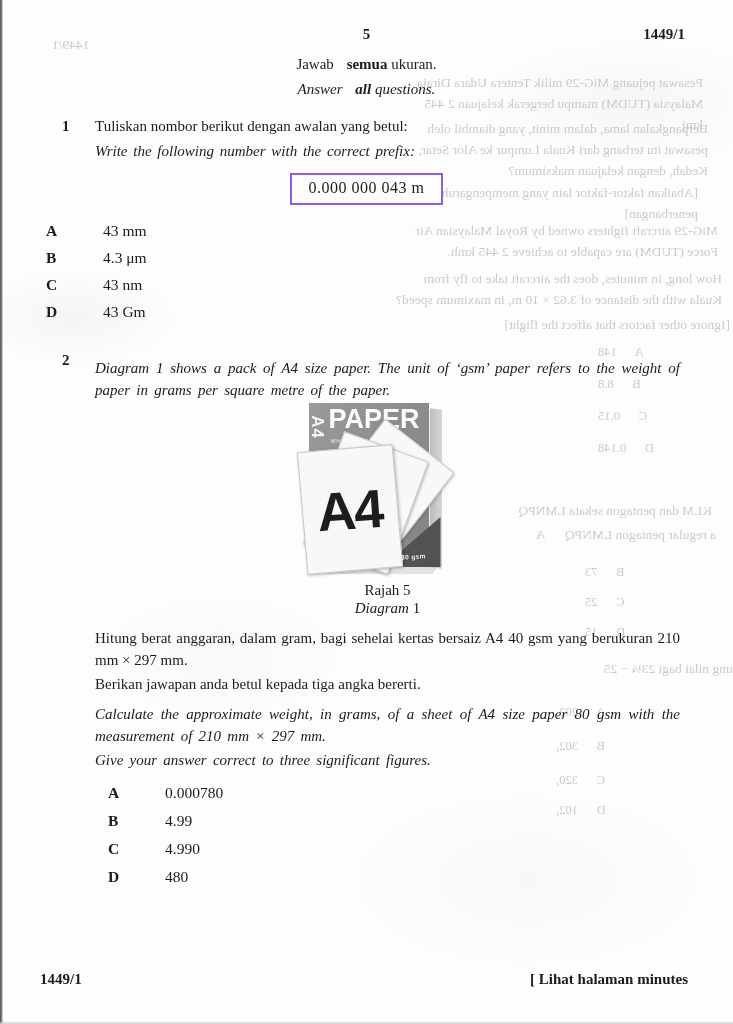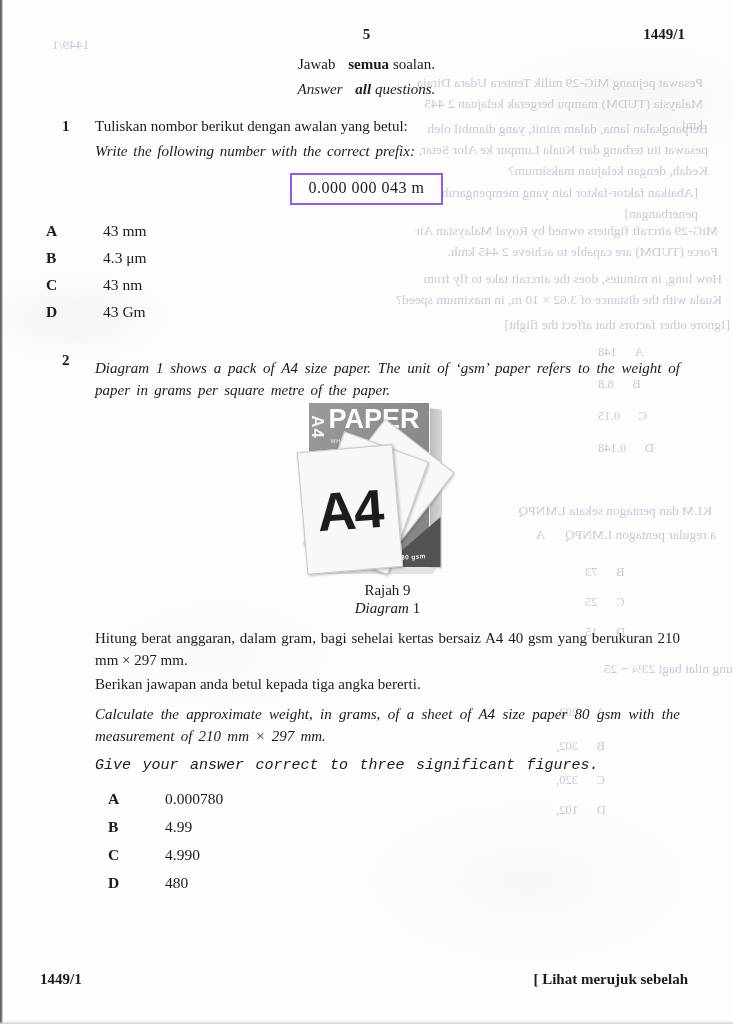--- a/index.html
+++ b/index.html
@@ -84,21 +84,21 @@
   .sh3 { left:3px; top:47px; width:94px; height:121px; transform:rotate(-5deg); z-index:5;
     display:flex; align-items:center; justify-content:center; }
   .a4big { font-weight:bold; font-size:54px; color:#1d1d1d; letter-spacing:-2px;
     transform:rotate(1deg); }
 
   .cap { text-align:center; font-size:15px; line-height:18px; }
   .cap-my { margin-top:4px; }
   .cap-en { font-style:italic; }
   .cap-en .upright { font-style:normal; }
 
-  .mt6{margin-top:8px;} .mt10{margin-top:10px;} .mt2{margin-top:2px;} .mt4{margin-top:8px;font-family:Liberation Mono, monospace;}
+  .mt6{margin-top:8px;} .mt10{margin-top:10px;} .mt2{margin-top:2px;} .mt4{margin-top:2px;}
 
   .footer { position:absolute; left:40px; right:45px; bottom:36px; z-index:2;
     display:flex; justify-content:space-between; font-weight:bold; font-size:15px; }
 </style>
 </head>
 <body>
 
 <div class="page">
   <div class="stains"></div>
   <div class="edge-left"></div>
@@ -128,21 +128,21 @@
     <div class="g small" style="left:556px; top:800px;">D      102,</div>
   </div>
 
   <div class="content">
 
     <div class="hdr">
       <span class="hdr-page">5</span>
       <span class="hdr-code">1449/1</span>
     </div>
 
-    <div class="instr-my"><span>Jawab </span><span class="b">semua</span><span> soalan.</span></div>
+    <div class="instr-my"><span>Jawab </span><span class="b">semua</span><span> ukuran.</span></div>
     <div class="instr-en"><span>Answer </span><span class="b">all</span><span> questions.</span></div>
 
     <div class="q q1">
       <div class="qnum">1</div>
       <div>
         <div class="qtext">Tuliskan nombor berikut dengan awalan yang betul:</div>
         <div class="qtext it">Write the following number with the correct prefix:</div>
       </div>
     </div>
 
@@ -183,21 +183,21 @@
           <div class="pack-sub">WHITE COPIER PAPER</div>
           <div class="pack-corner"></div>
           <div class="sh sh1"></div>
           <div class="sh sh2"></div>
           <div class="sh sh3">
             <span class="a4big">A4</span>
           </div>
           <div class="pack-weight">80 gsm</div>
         </div>
 
-        <div class="cap cap-my">Rajah 9</div>
+        <div class="cap cap-my">Rajah 5</div>
         <div class="cap cap-en"><span>Diagram</span><span class="upright"> 1</span></div>
 
         <div class="para mt10">Hitung berat anggaran, dalam gram, bagi sehelai kertas bersaiz A4 40 gsm yang berukuran 210 mm × 297 mm.</div>
         <div class="para mt2">Berikan jawapan anda betul kepada tiga angka bererti.</div>
         <div class="para it mt6">Calculate the approximate weight, in grams, of a sheet of A4 size paper 80 gsm with the measurement of 210 mm × 297 mm.</div>
         <div class="para it mt4">Give your answer correct to three significant figures.</div>
 
         <div class="opts opts-q2">
           <div class="opt">
             <span class="letter">A</span>
@@ -215,15 +215,15 @@
             <span class="letter">D</span>
             <span>480</span>
           </div>
         </div>
       </div>
     </div>
   </div>
 
   <div class="footer">
     <span>1449/1</span>
-    <span>[ Lihat merujuk sebelah</span>
+    <span>[ Lihat halaman minutes</span>
   </div>
 </div>
 
 </body></html>

